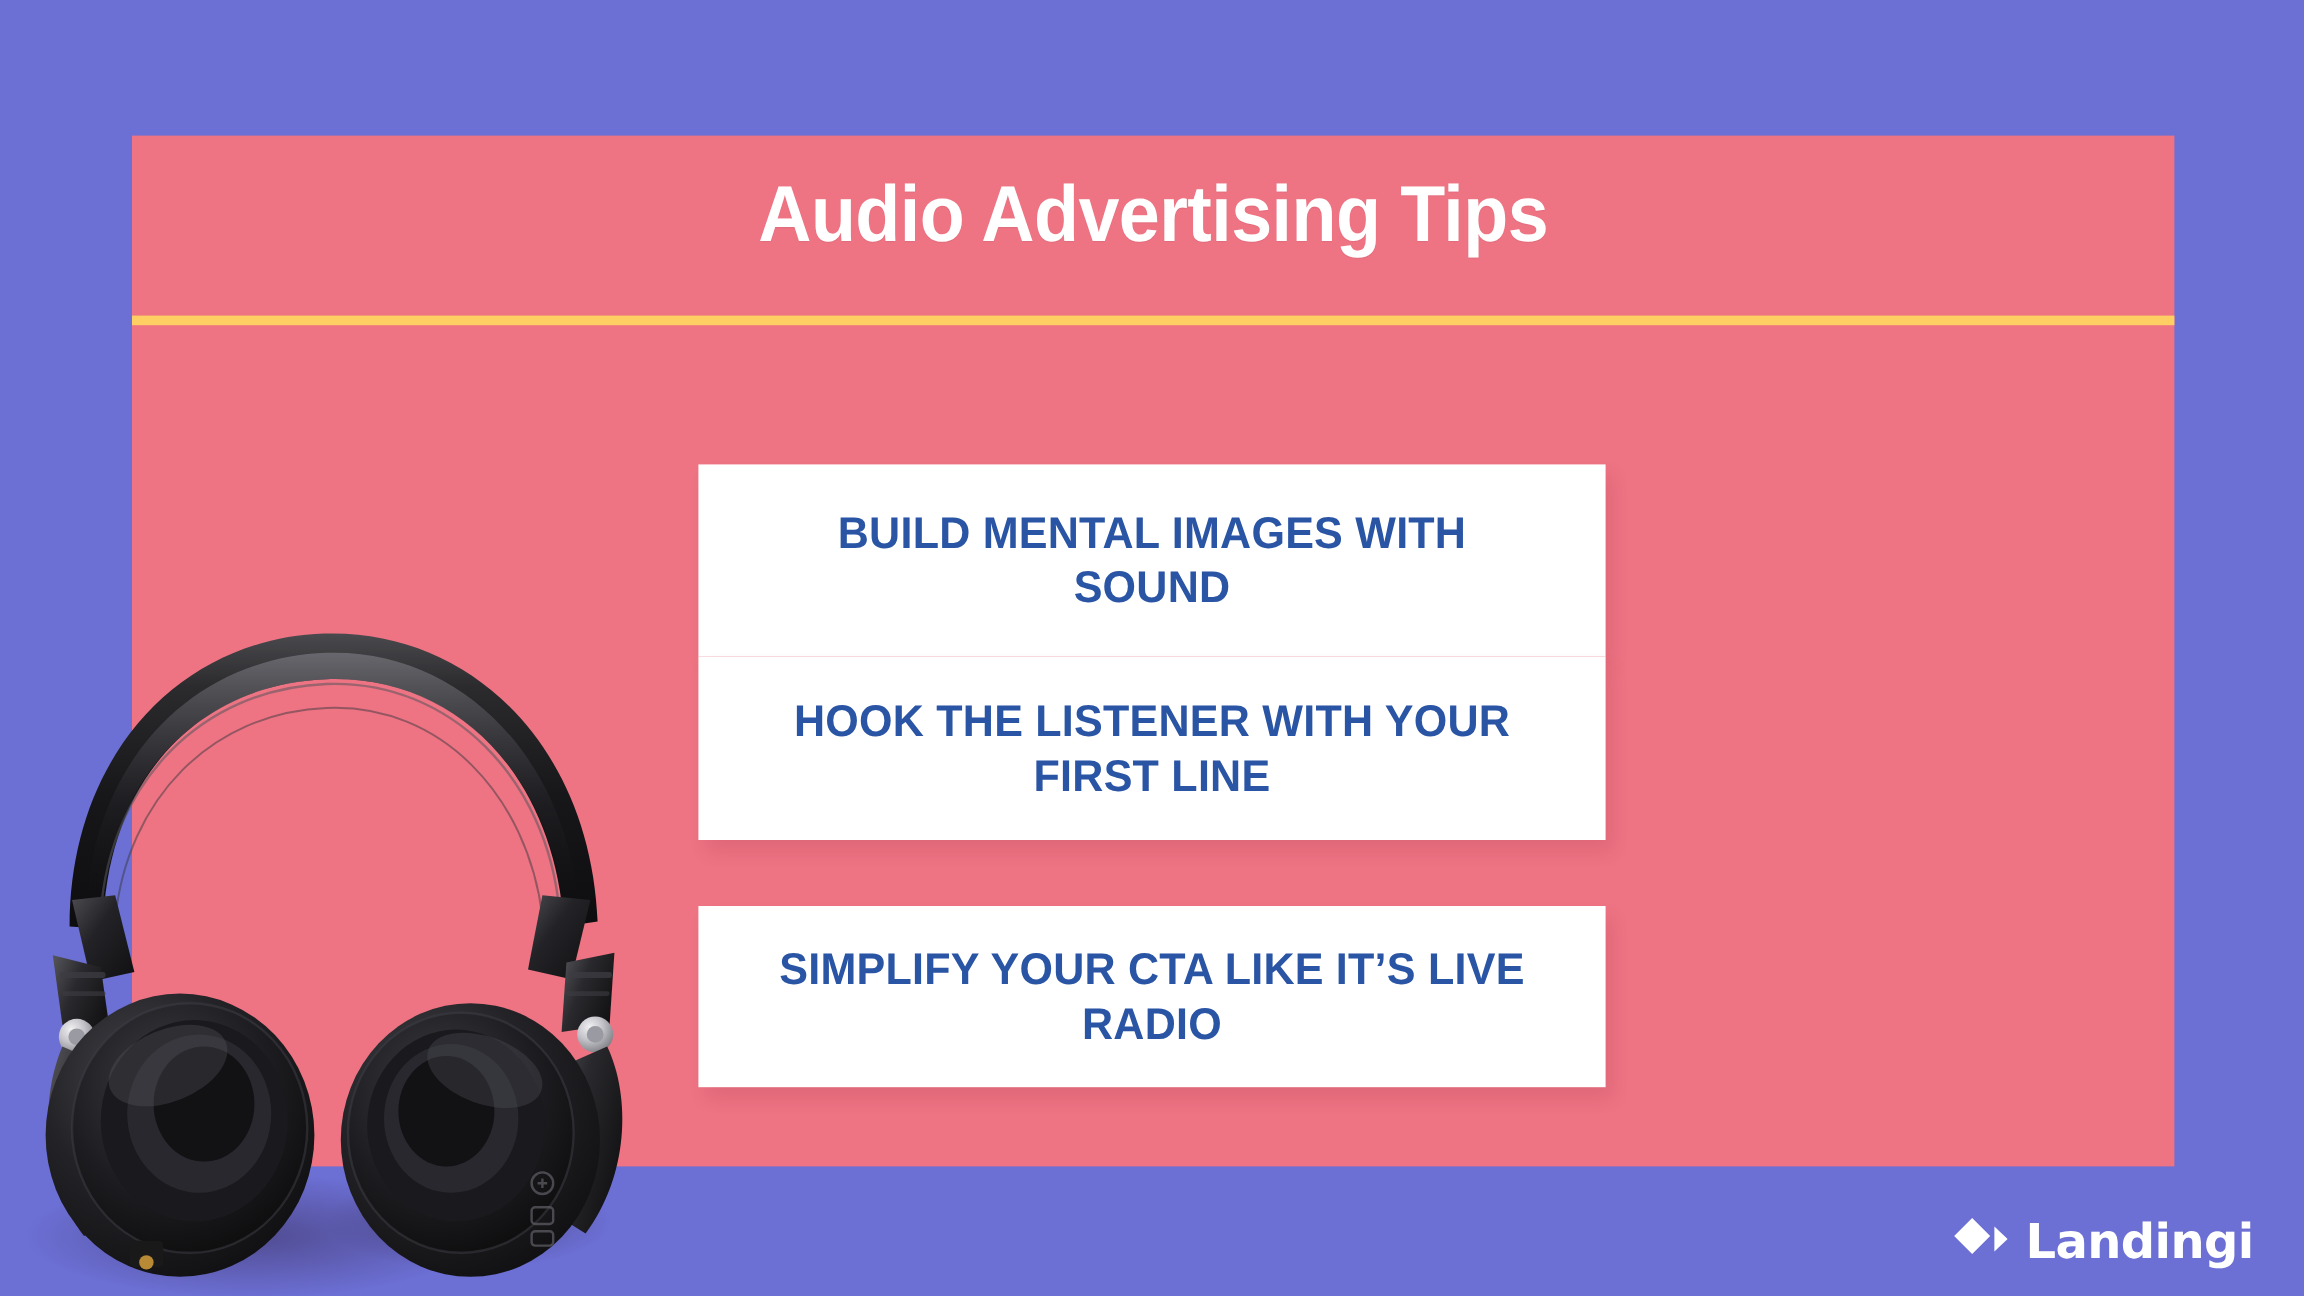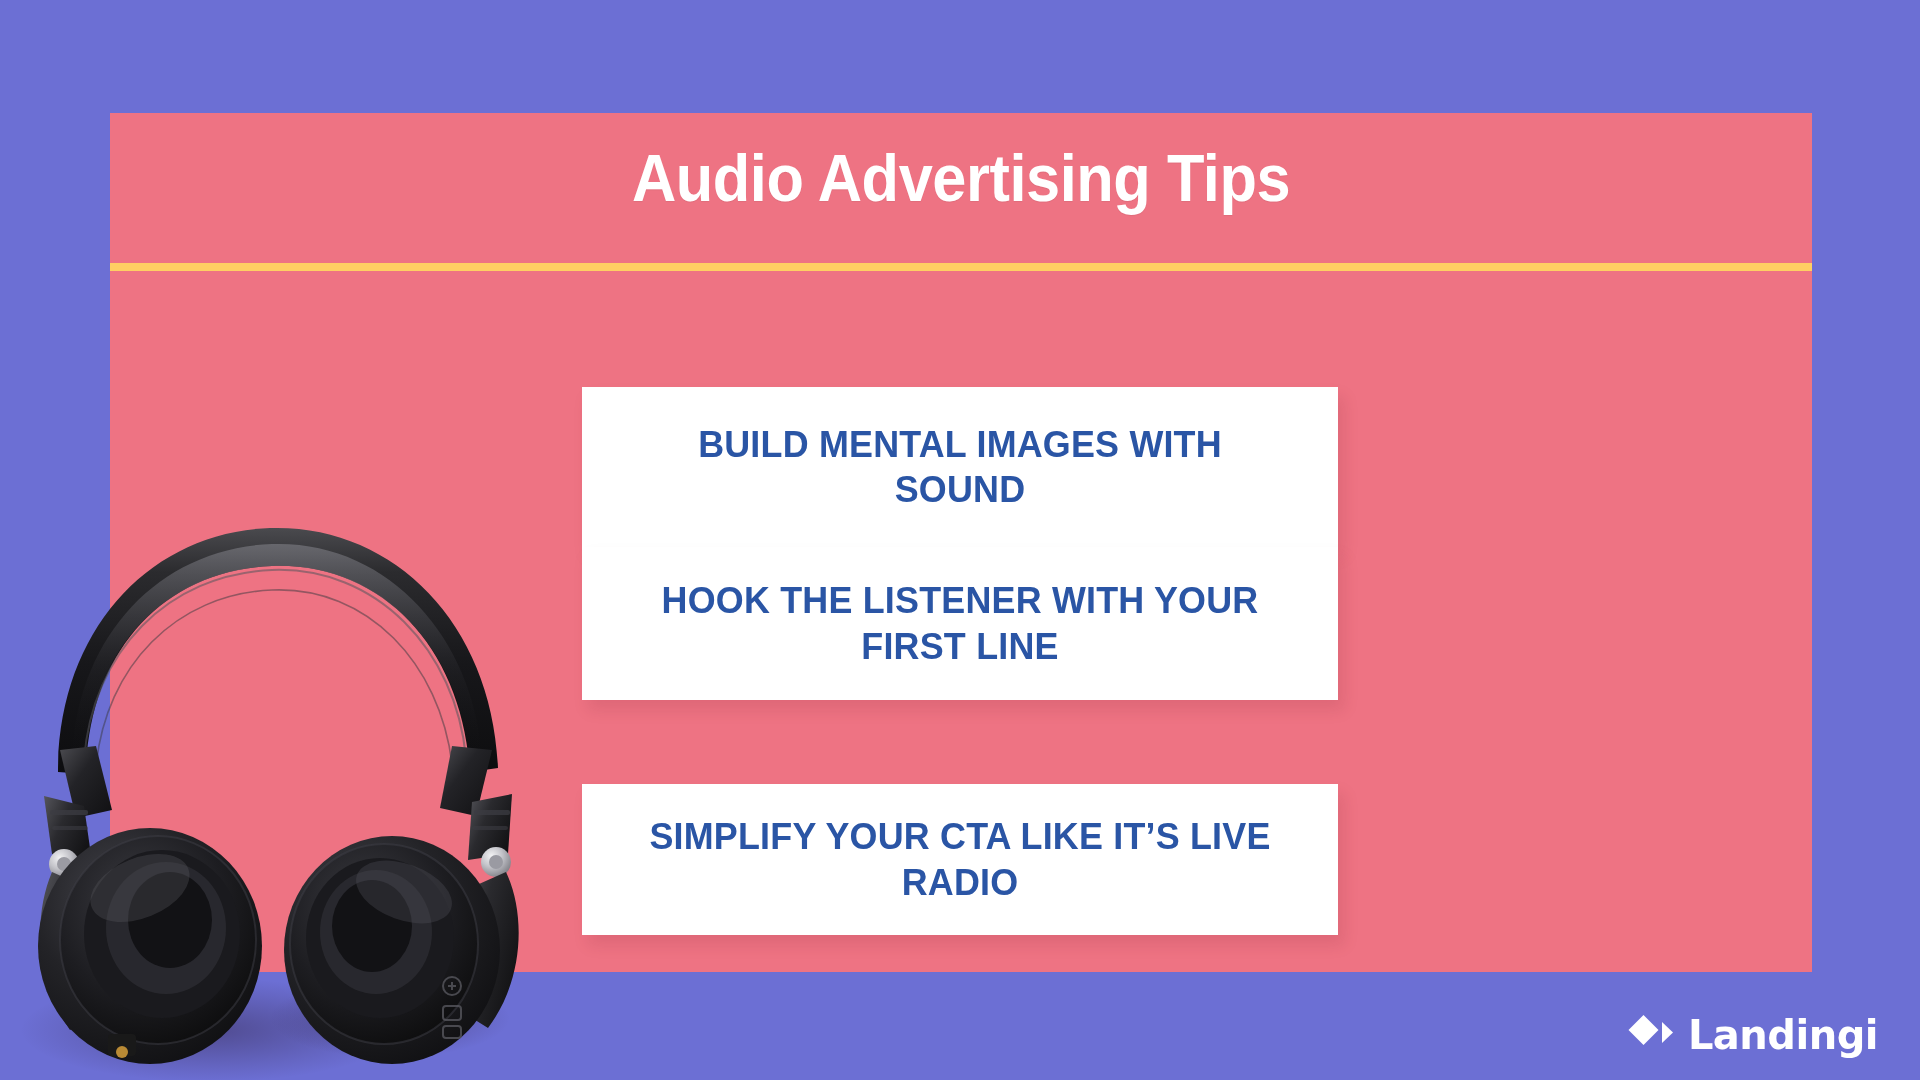--- a/index.html
+++ b/index.html
@@ -68,21 +68,21 @@
     color:#2A55A5;
     font-weight:bold;
     font-size:37px;
     line-height:1.22;
     letter-spacing:0.2px;
     font-family:"Liberation Sans Narrow","Liberation Sans",sans-serif;
     transform:scaleX(0.97);
   }
   #card-1 { height:153px; }
   #card-2 { height:160px; margin-top:62px; }
-  #card-3 { height:151px; margin-top:84px; }
+  #card-3 { height:151px; margin-top:55px; }
 
   
   #headphones {
     position:absolute;
     left:0px; top:510px;
     width:560px; height:570px;
     pointer-events:none;
   }
 
   

